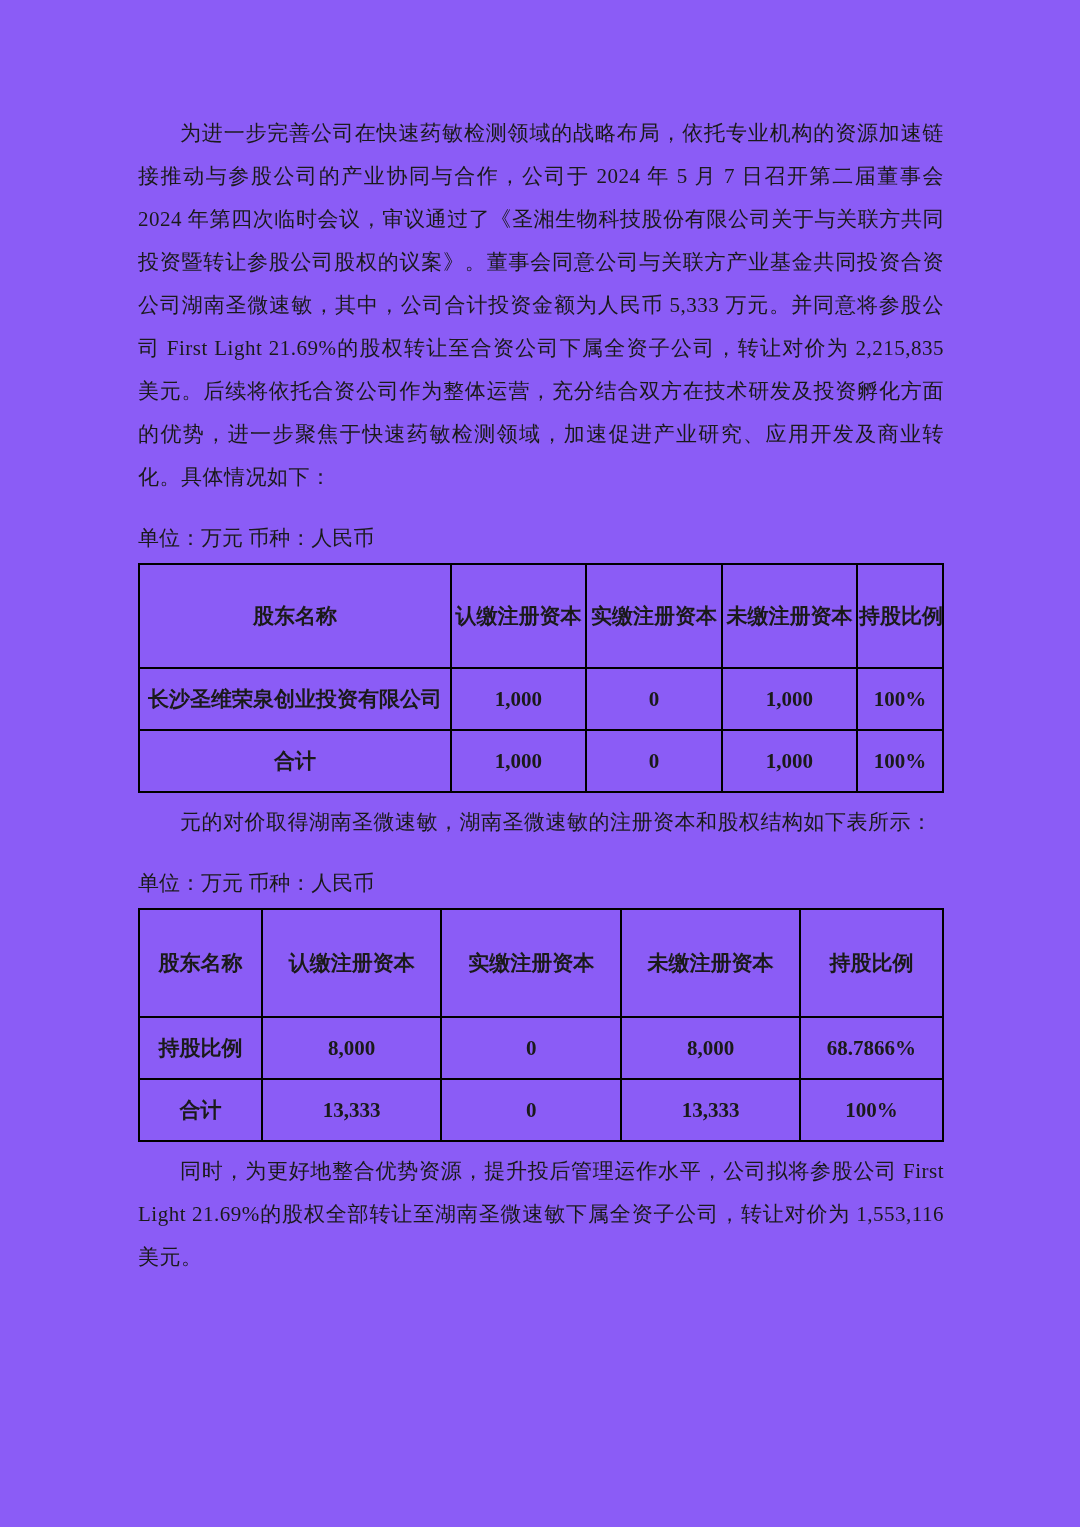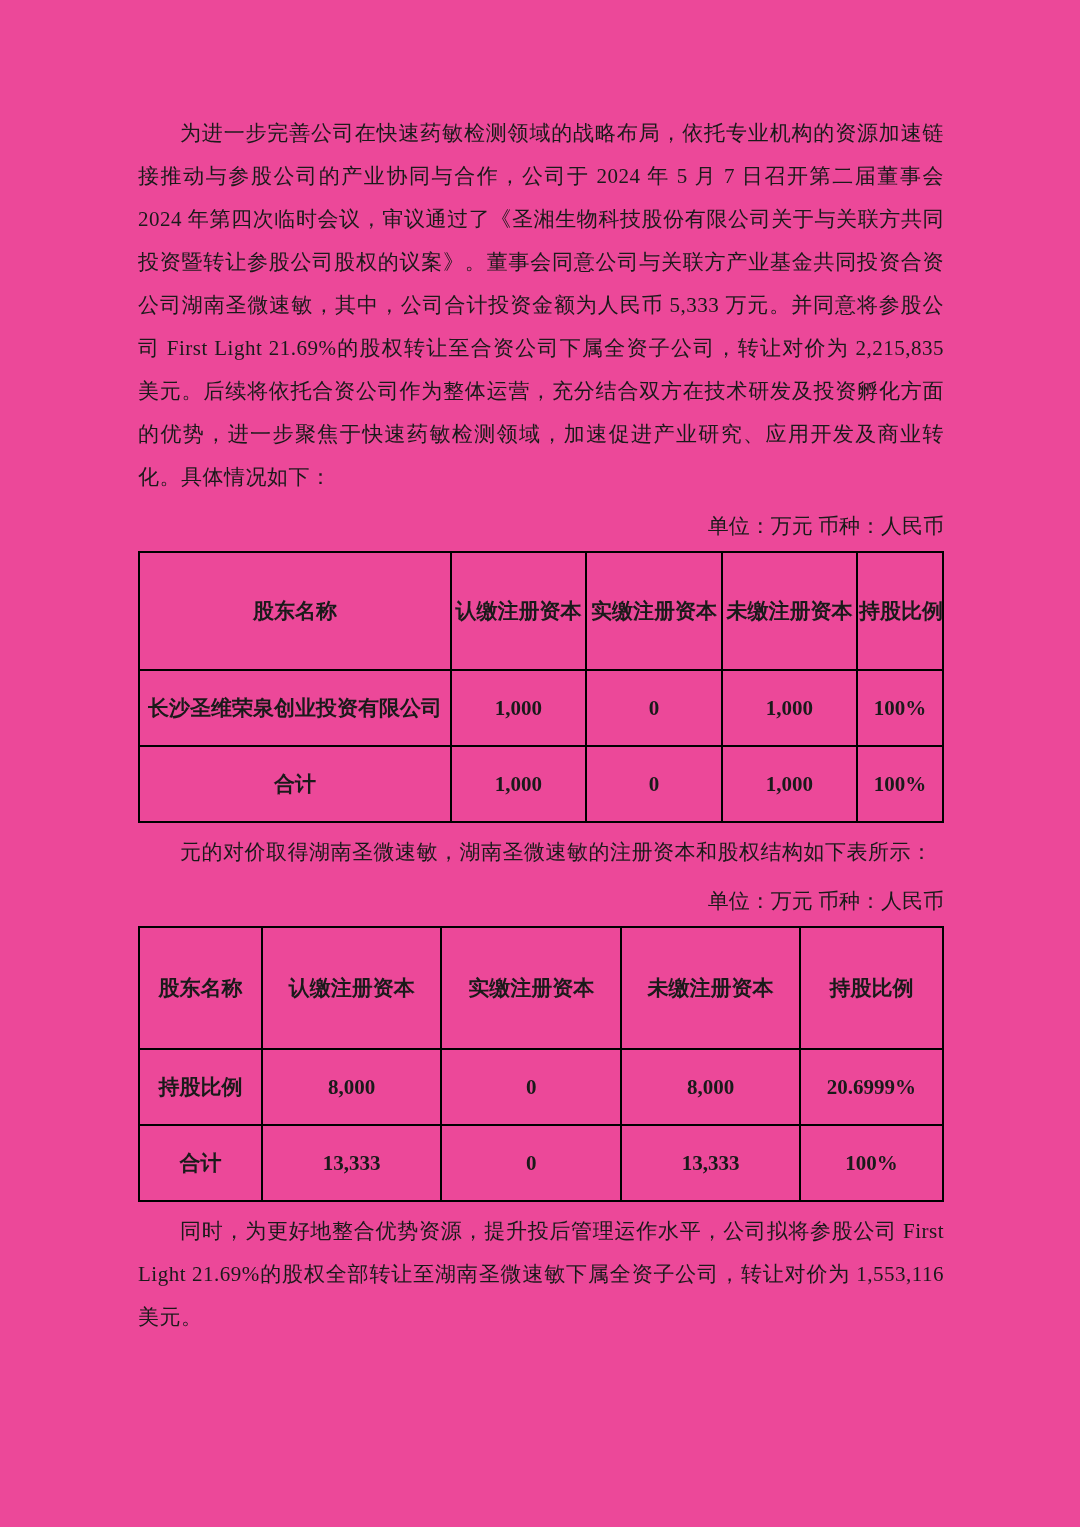--- a/index.html
+++ b/index.html
@@ -1,56 +1,55 @@
 <!DOCTYPE html>
 <html><head>
 <meta charset="utf-8">
 <style>
   html, body { margin: 0; padding: 0; background: #ffffff; }
   .page {
     position: relative;
     width: 1080px;
     height: 1527px;
-    background: #ec4899;
+    background: #8b5cf6;
     font-family: "Liberation Serif", serif;
     color: #1a1a1a;
     overflow: hidden;
   }
   .content {
     position: absolute;
     left: 138px;
     top: 0;
     width: 806px;
   }
   .spacer-top { height: 112px; }
   p.body {
     margin: 0;
     font-size: 21px;
     line-height: 43px;
     text-align: justify;
     text-indent: 2em;
     letter-spacing: 0.5px;
   }
   .unit-label {
-    margin-top: 12px;
+    margin-top: 24px;
     font-size: 21px;
     line-height: 30px;
-    text-align: right;
   }
   table.equity {
     border-collapse: collapse;
     width: 100%;
     table-layout: fixed;
     margin-top: 10px;
   }
   table.equity th, table.equity td {
     border: 2px solid #000;
     text-align: center;
     vertical-align: middle;
-    padding: 15px 1px;
+    padding: 8px 1px;
     font-size: 21px;
     overflow: hidden;
     white-space: nowrap;
   }
   table.equity th {
     font-weight: bold;
     height: 86px;
   }
   table.equity td { height: 44px; font-weight: bold; }
   table.t2 th { height: 90px; }
@@ -122,21 +121,21 @@
         <th>认缴注册资本</th>
         <th>实缴注册资本</th>
         <th>未缴注册资本</th>
         <th>持股比例</th>
       </tr>
       <tr>
         <td>持股比例</td>
         <td>8,000</td>
         <td>0</td>
         <td>8,000</td>
-        <td>20.6999%</td>
+        <td>68.7866%</td>
       </tr>
       <tr>
         <td>合计</td>
         <td>13,333</td>
         <td>0</td>
         <td>13,333</td>
         <td>100%</td>
       </tr>
     </tbody>
       </table>

